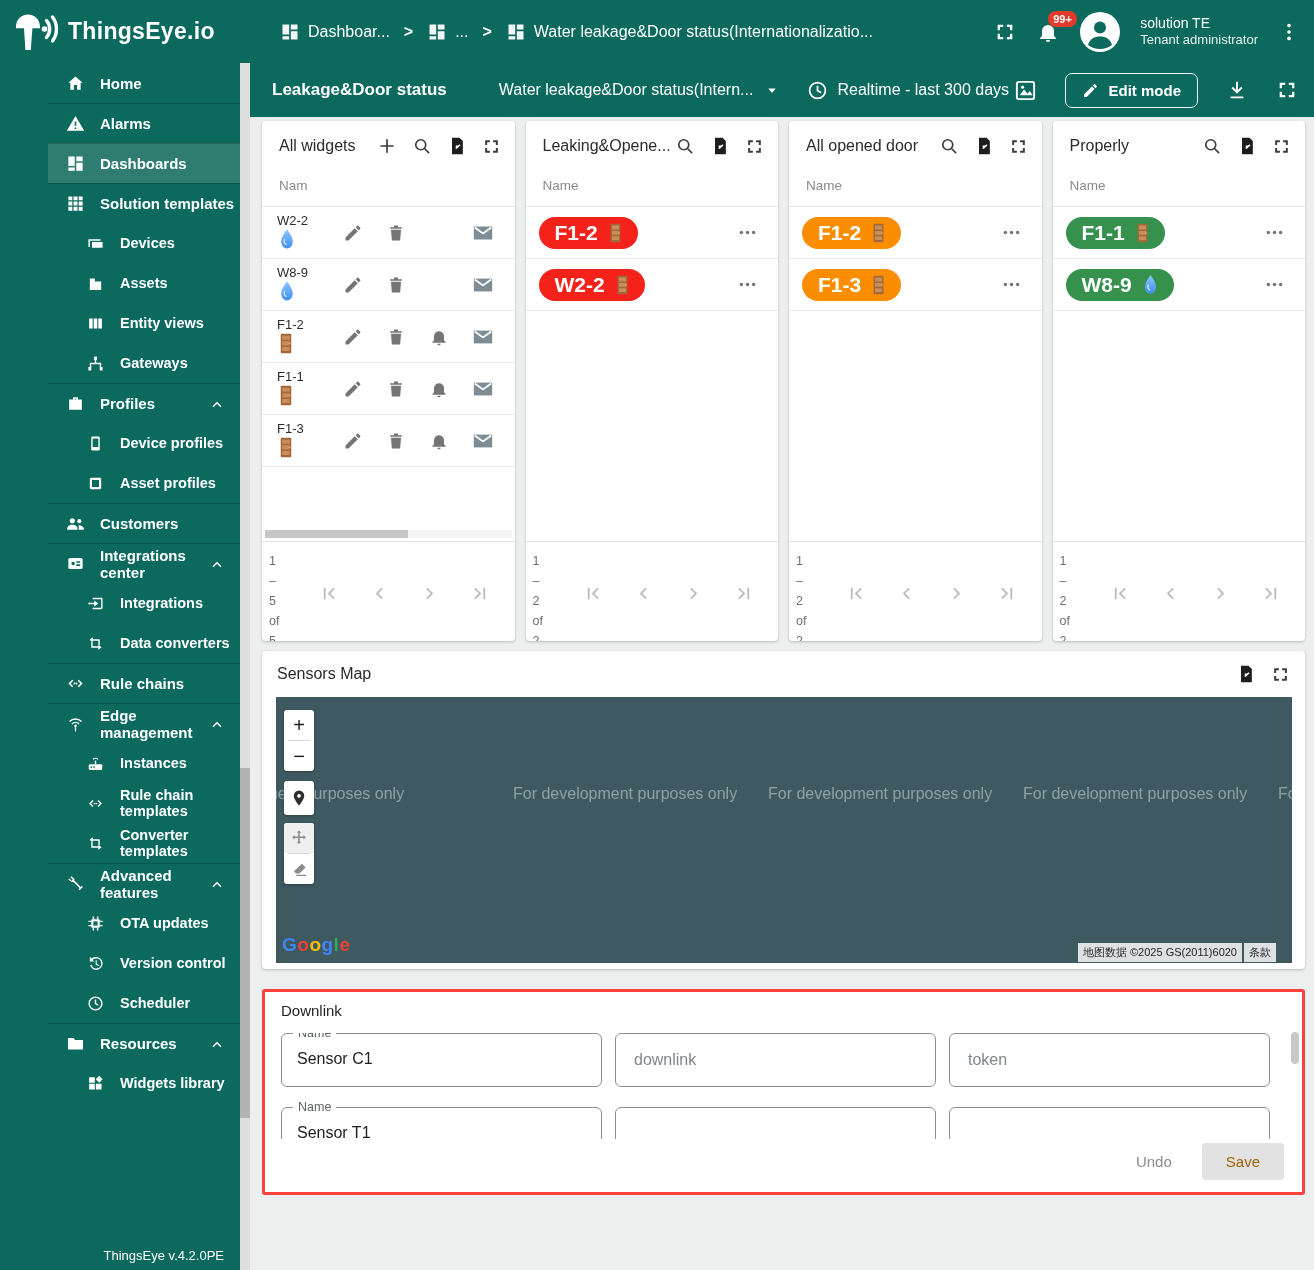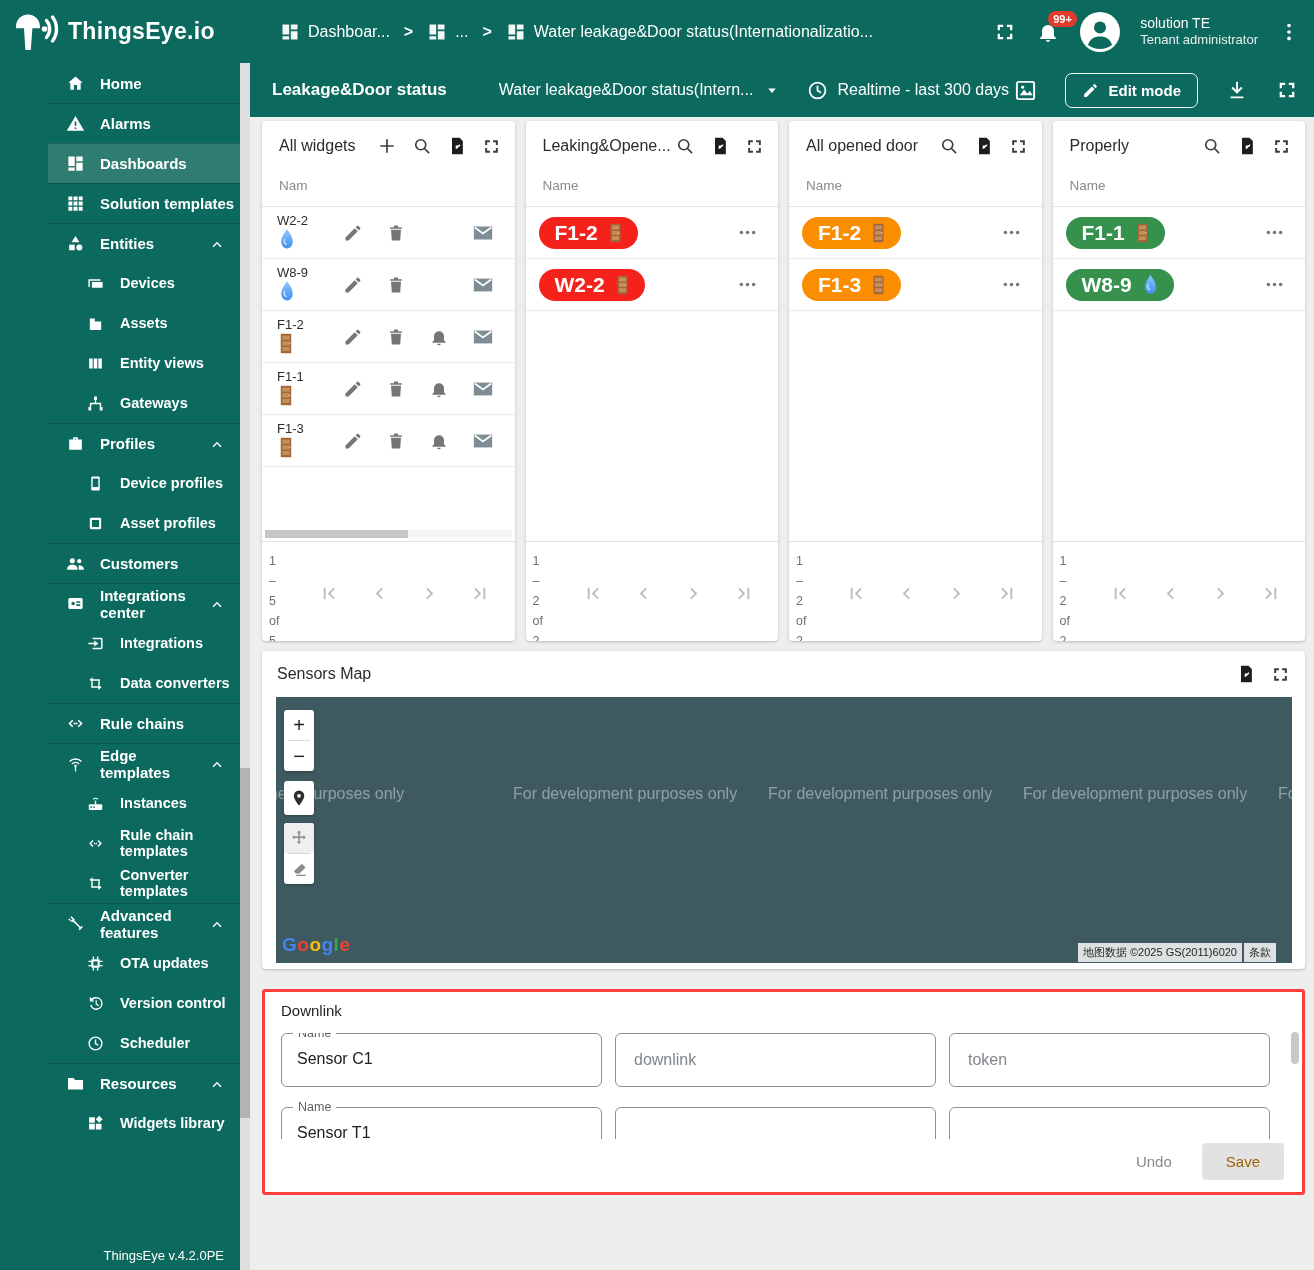--- a/index.html
+++ b/index.html
@@ -395,33 +395,20 @@
         <span>Dashboards</span>
       </div>
     <div class="mi sect">
         <span class="mico">
           <svg width="19" height="19">
             <use href="#ic-grid9"></use>
           </svg>
         </span>
         <span>Solution templates</span>
       </div>
-    <div class="mi sect">
-        <span class="mico">
-          <svg width="19" height="19">
-            <use href="#ic-entities"></use>
-          </svg>
-        </span>
-        <span>Entities</span>
-        <span class="caret">
-          <svg width="18" height="18">
-            <use href="#ic-chevup"></use>
-          </svg>
-        </span>
-      </div>
     <div class="mi child">
         <span class="mico">
           <svg width="17" height="17">
             <use href="#ic-devices"></use>
           </svg>
         </span>
         <span>Devices</span>
       </div>
     <div class="mi child">
         <span class="mico">
@@ -520,21 +507,21 @@
           </svg>
         </span>
         <span>Rule chains</span>
       </div>
     <div class="mi sect">
         <span class="mico">
           <svg width="19" height="19">
             <use href="#ic-wifi"></use>
           </svg>
         </span>
-        <span>Edge templates</span>
+        <span>Edge management</span>
         <span class="caret">
           <svg width="18" height="18">
             <use href="#ic-chevup"></use>
           </svg>
         </span>
       </div>
     <div class="mi child">
         <span class="mico">
           <svg width="17" height="17">
             <use href="#ic-router"></use>

